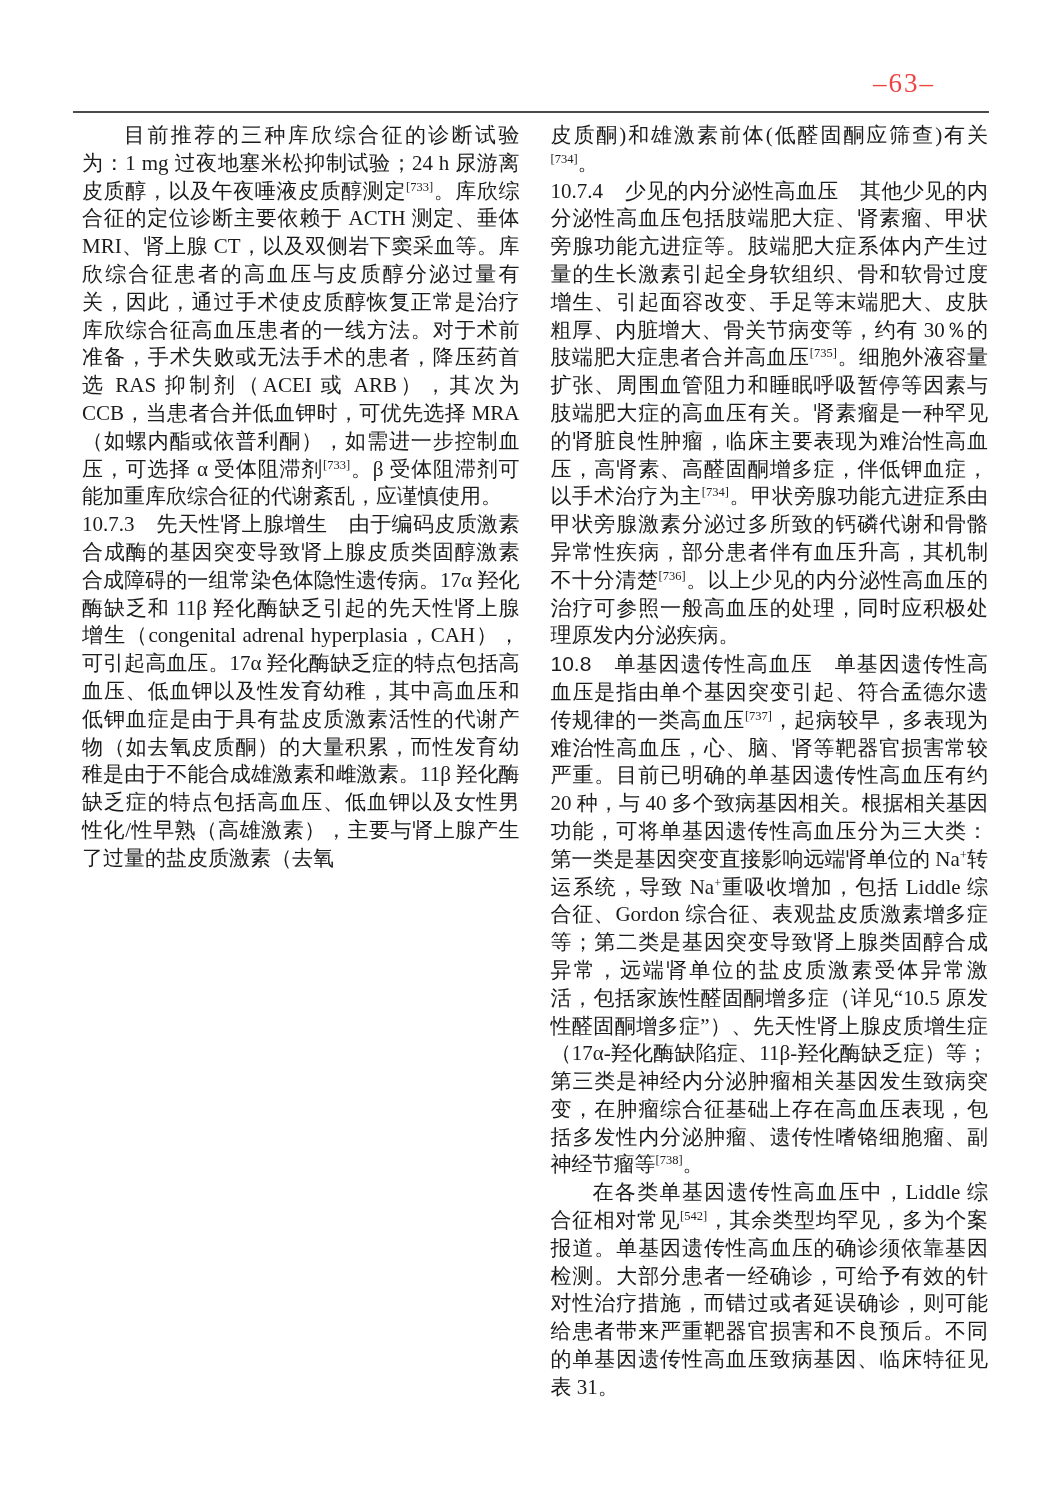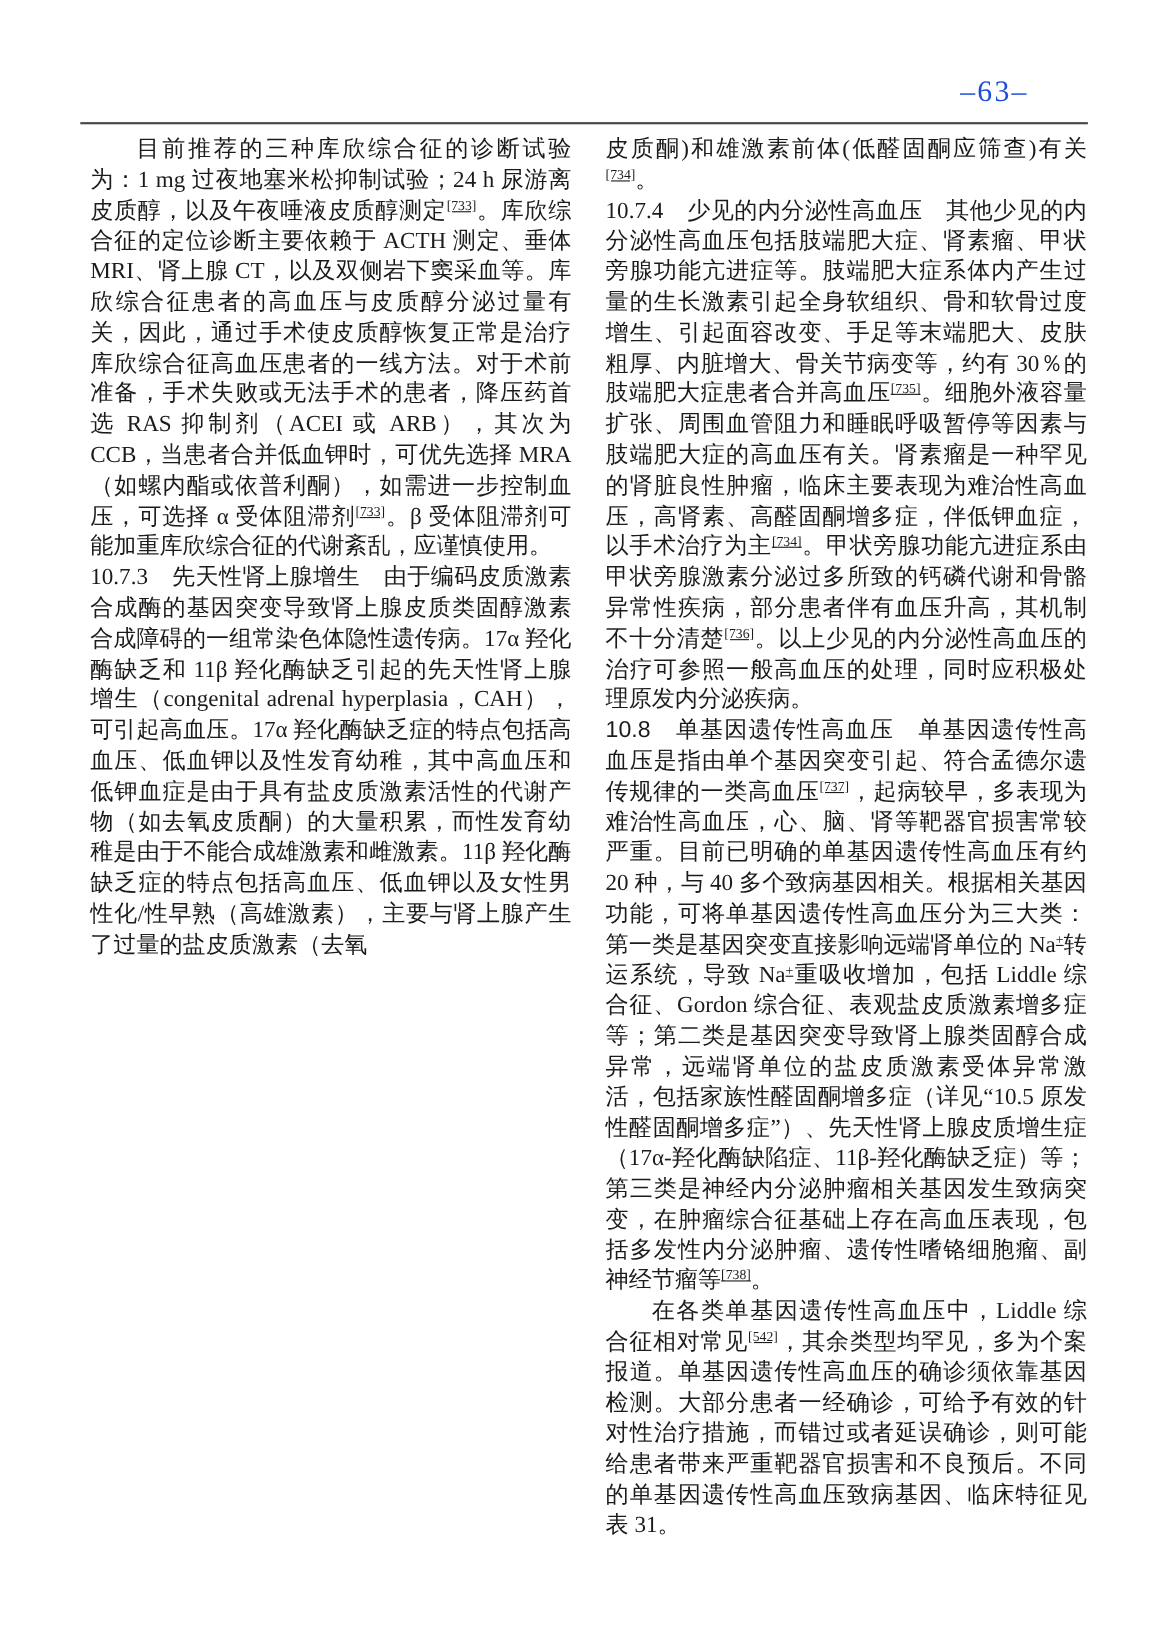--- a/index.html
+++ b/index.html
@@ -15,21 +15,21 @@
     height: 1500px;
     background: #ffffff;
     overflow: hidden;
   }
   .page-number {
     position: absolute;
     top: 68px;
     right: 126px;
     font-size: 27px;
     letter-spacing: 2px;
-    color: #1d4ed8;
+    color: #ef4444;
     white-space: nowrap;
   }
   .header-rule {
     position: absolute;
     top: 111px;
     left: 73px;
     right: 72px;
     height: 2px;
     background: #4a4a4a;
   }
@@ -54,21 +54,20 @@
     padding: 0;
   }
   .column p.indent {
     text-indent: 2em;
   }
   sup.ref {
     font-size: 12.5px;
     line-height: 0;
     vertical-align: 7px;
     letter-spacing: 0;
-    text-decoration: underline;
   }
   b.heading-run {
     font-family: "Liberation Sans", "DejaVu Sans", sans-serif;
     font-weight: 400;
   }
 </style>
 </head>
 <body>
 
 <div class="page">

